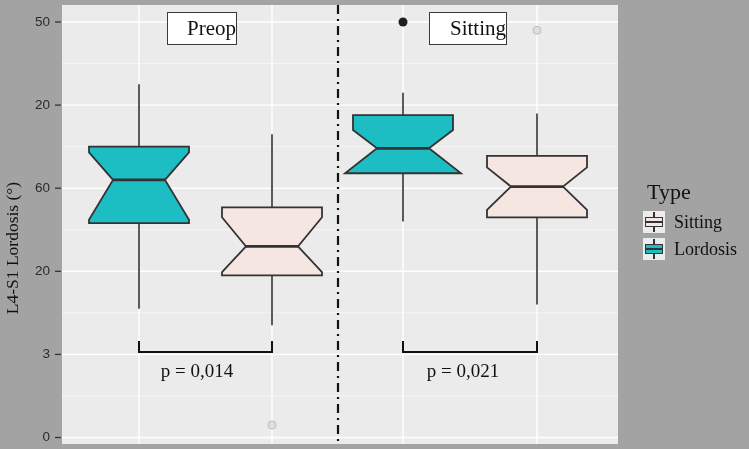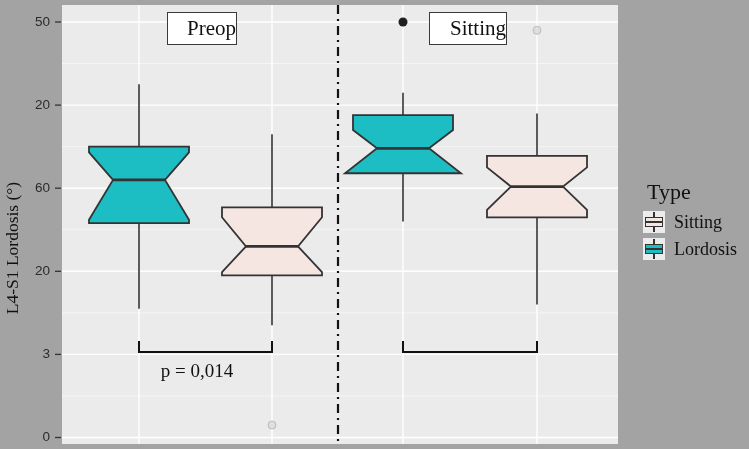--- a/index.html
+++ b/index.html
@@ -90,20 +90,21 @@
   <span class="tick-label t20">20</span>
   <span class="tick-label t10">3</span>
   <span class="tick-label t0">0</span>
 
   <div class="y-title">L4-S1 Lordosis (°)</div>
 
   <div class="facet-label facet-preop">Preop</div>
   <div class="facet-label facet-postop">Sitting</div>
 
   <div class="p-label p-preop">p = 0,014</div>
+  <div class="p-label p-postop">p = 0,021</div>
 
   <div class="legend">
     <div class="legend-title">Type</div>
     <div class="legend-row">
       <span class="lg-key">
         <span class="lg-whisk"></span>
         <span class="lg-box" id="lg-box-sitting" style="background: rgb(246, 230, 226);">
             <span class="lg-med"></span>
           </span>
       </span>

